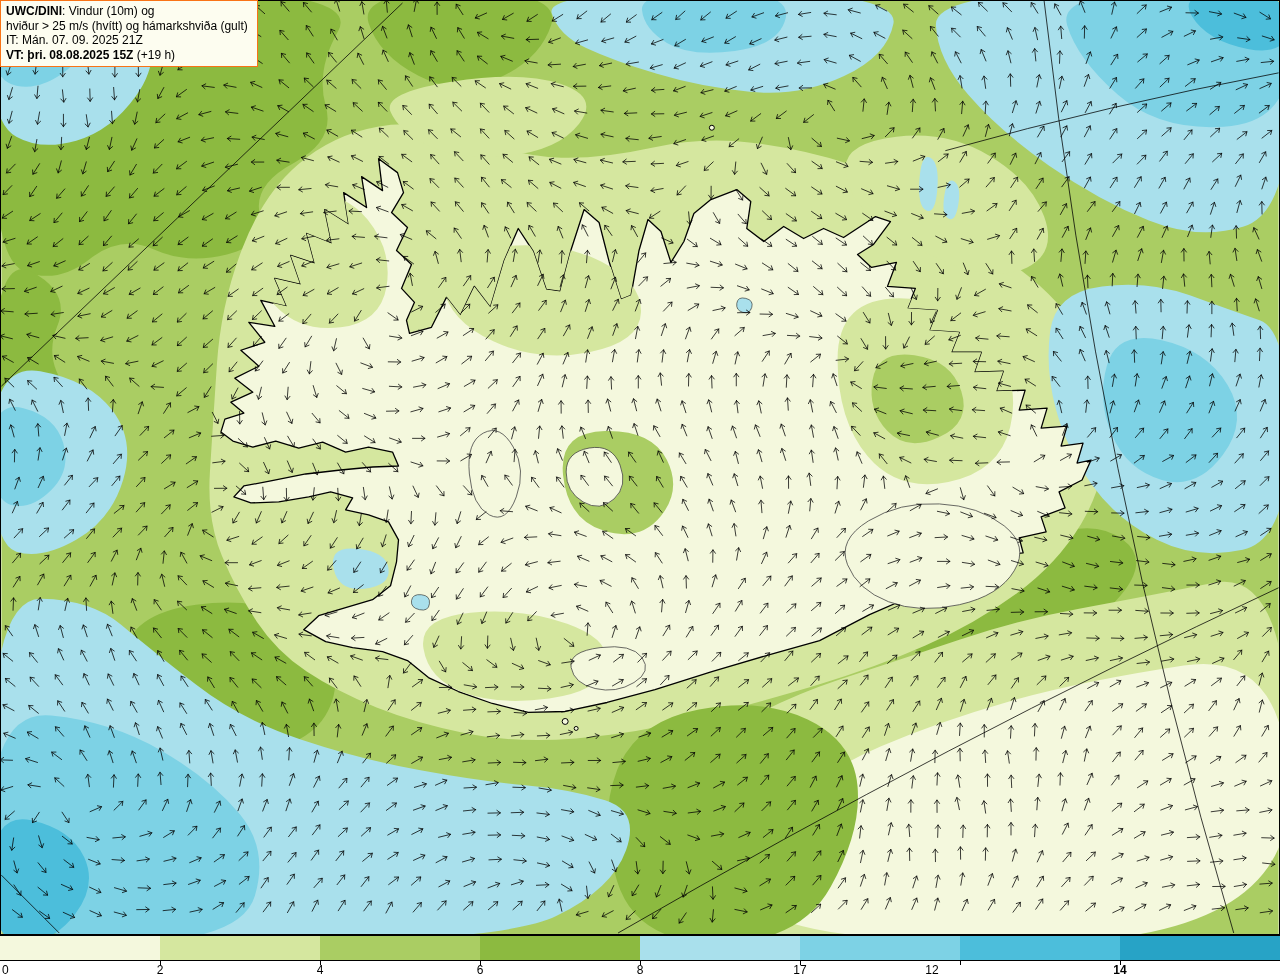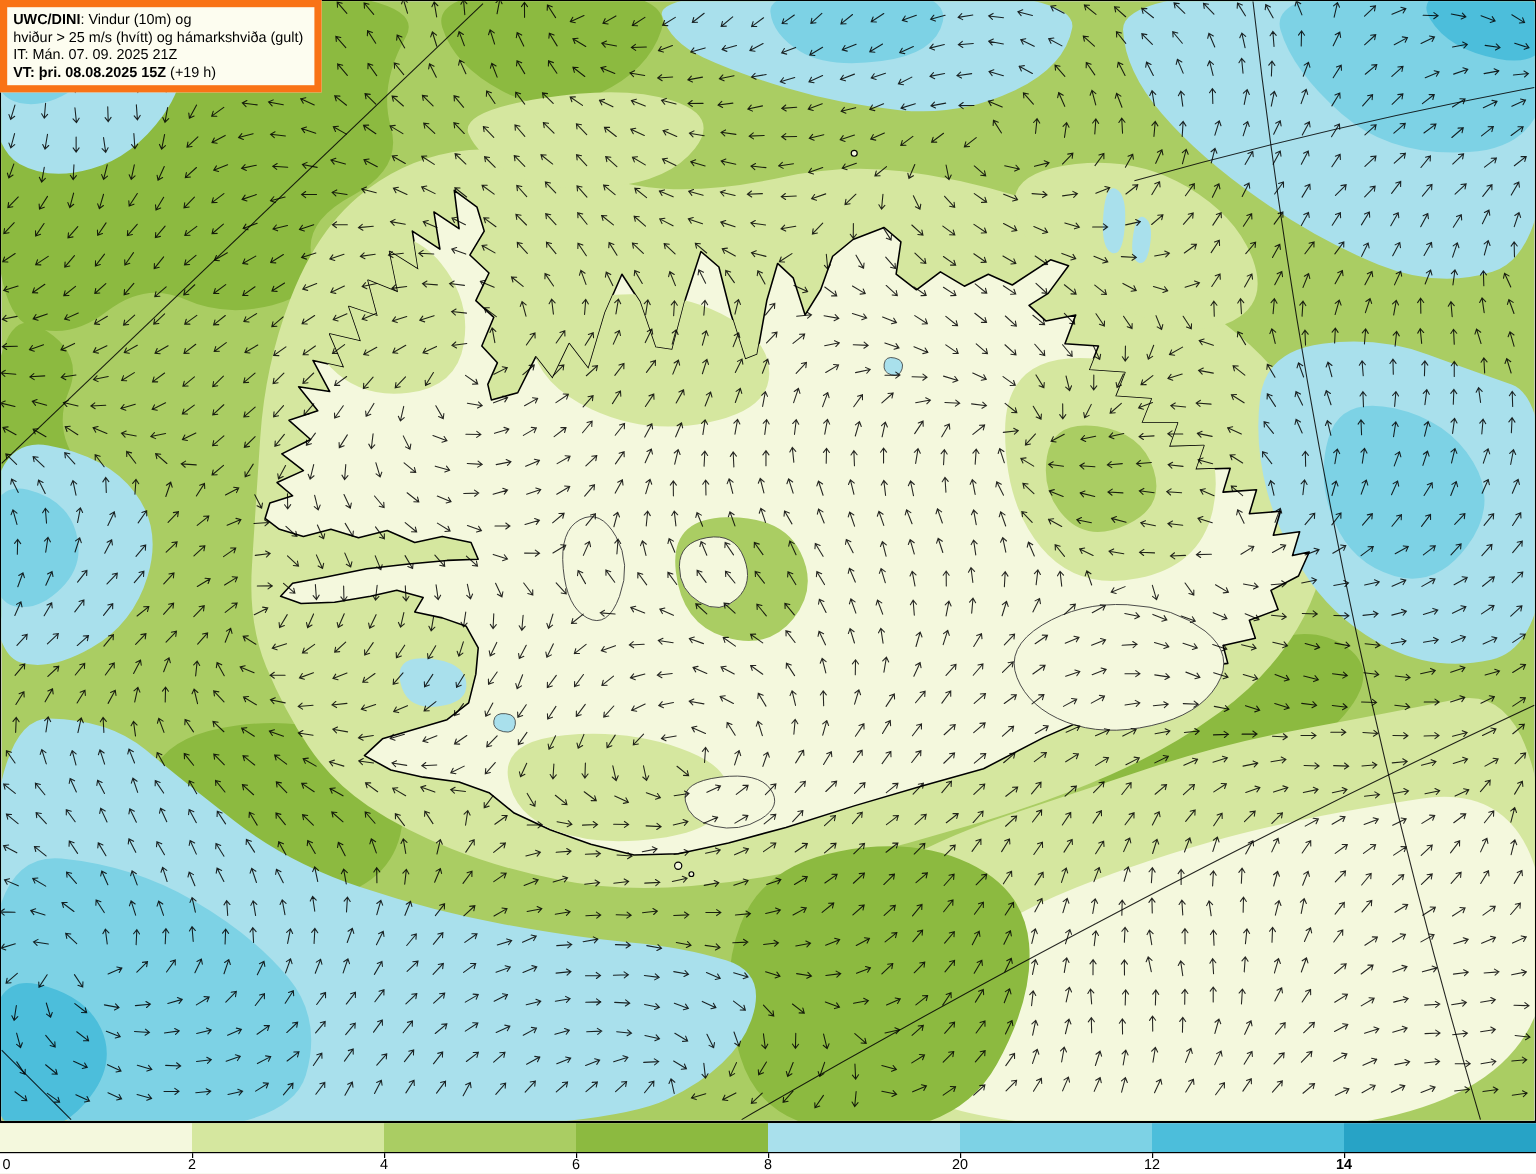--- a/index.html
+++ b/index.html
@@ -2,21 +2,21 @@
 <html><head>
 <meta charset="utf-8">
 <style>
   *{box-sizing:border-box;margin:0;padding:0}
   html,body{background:#fff}
   body{font-family:"Liberation Sans",sans-serif;color:#000}
   .stage{position:relative;width:1280px;height:978px;overflow:hidden;background:#fff}
   #windmap{position:absolute;top:0;left:0;display:block;border:1px solid #000}
   .infobox{
     position:absolute;top:0;left:0;z-index:5;
-    background:#fdfdf0;border:6px solid #f97316;
+    background:#fdfdf0;border:1px solid #f97316;
     padding:3px 9px 4px 5px;font-size:12px;line-height:14.5px;
   }
   .iline b{font-weight:700}
   .legend{position:absolute;left:0;top:935px;width:1280px;height:43px;background:#fff}
   .legend-bar{
     position:absolute;top:0;left:0;width:1280px;height:26px;display:flex;
     border-top:1px solid #000;border-bottom:1px solid #000;
   }
   .legend-bar .cell{flex:1 1 0;height:100%}
   .legend-labels{position:absolute;top:26px;left:0;width:1280px;height:17px;font-size:12px}
@@ -116,22 +116,22 @@
     <div class="legend-labels" id="legend-labels">
         <span class="first" style="left: 2px;">0</span>
         <span style="left: 160px;">2</span>
         <div class="tick" style="left: 160px;"></div>
         <span style="left: 320px;">4</span>
         <div class="tick" style="left: 320px;"></div>
         <span style="left: 480px;">6</span>
         <div class="tick" style="left: 480px;"></div>
         <span style="left: 640px;">8</span>
         <div class="tick" style="left: 640px;"></div>
-        <span style="left: 800px;">20</span>
+        <span style="left: 800px;">17</span>
         <div class="tick" style="left: 800px;"></div>
-        <span style="left: 960px; text-align: right;">12</span>
+        <span style="left: 932px; text-align: right;">12</span>
         <div class="tick" style="left: 960px;"></div>
         <span style="left: 1120px; font-weight: bold;">14</span>
         <div class="tick" style="left: 1120px;"></div>
       </div>
   </div>
 
 </div>
 
 </body></html>

